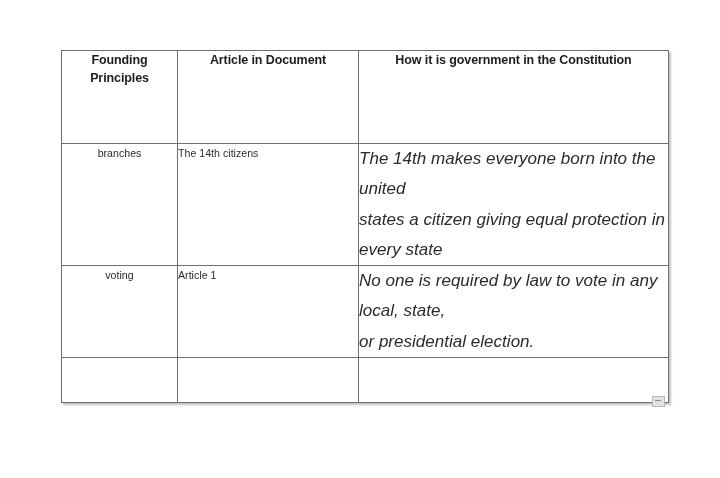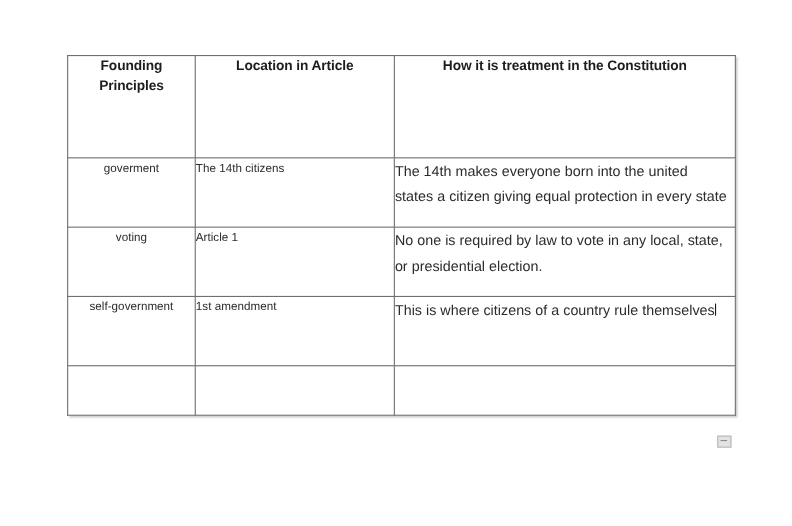--- a/index.html
+++ b/index.html
@@ -84,21 +84,22 @@
     text-align: left;
   }
   .body-text {
     display: block;
     font-size: 10.6px;
     color: #2b2b2b;
     line-height: 1.78;
     letter-spacing: 0.02px;
   }
   .cell-support .body-text {
-    font-size: 13px;
+    font-size: 17px;
+    font-style: italic;
   }
 
   
   .misspelled {
     position: relative;
     text-decoration: underline;
     text-decoration-color: #d02020;
     text-decoration-style: wavy;
     text-decoration-thickness: 1px;
     text-underline-offset: 1px;
@@ -151,33 +152,33 @@
       <col class="c3">
     </colgroup>
 
     <thead>
       <tr class="hdr-row">
         <th class="col1">
           <span class="hdr-text">Founding</span>
           <span class="hdr-text">Principles</span>
         </th>
         <th class="col2">
-          <span class="hdr-text">Location in Article</span>
+          <span class="hdr-text">Article in Document</span>
         </th>
         <th class="col3">
-          <span class="hdr-text">How it is treatment in the Constitution</span>
+          <span class="hdr-text">How it is government in the Constitution</span>
         </th>
       </tr>
     </thead>
 
     <tbody>
 
       <tr class="data-row">
         <td class="cell-principle">
-          <span class="body-text">goverment</span>
+          <span class="body-text">branches</span>
         </td>
         <td class="cell-location">
           <span class="body-text">The 14th citizens</span>
         </td>
         <td class="cell-support">
           <span class="body-text">The 14th makes everyone born into the united</span>
           <span class="body-text">states a citizen giving equal protection in every state</span>
         </td>
       </tr>
 
@@ -189,31 +190,20 @@
         <td class="cell-location">
           <span class="body-text">Article 1</span>
         </td>
         <td class="cell-support">
           <span class="body-text">No one is required by law to vote in any local, state,</span>
           <span class="body-text">or presidential election.</span>
         </td>
       </tr>
 
 
-      <tr class="data-row">
-        <td class="cell-principle">
-          <span class="body-text">self-government</span>
-        </td>
-        <td class="cell-location">
-          <span class="body-text">1st amendment</span>
-        </td>
-        <td class="cell-support">
-          <span class="body-text"><span>This is where citizens of a country rule themselves</span><span class="caret"></span></span>
-        </td>
-      </tr>
 
       <tr class="empty-row">
         <td class="cell-principle">
           <span class="body-text"></span>
         </td>
         <td class="cell-location">
           <span class="body-text"></span>
         </td>
         <td class="cell-support">
           <span class="body-text"></span>

